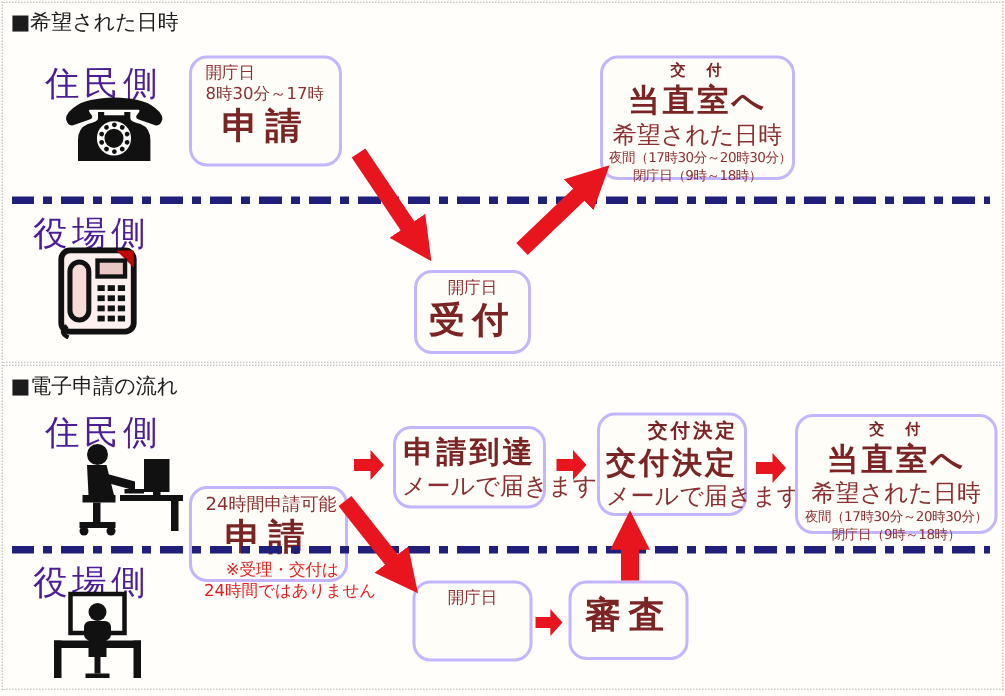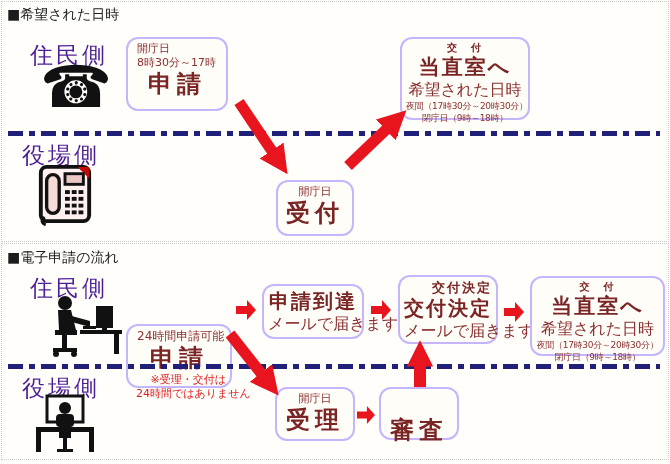--- a/index.html
+++ b/index.html
@@ -184,29 +184,28 @@
       <rect x="4" y="33" width="58" height="5"></rect>
       <rect x="4" y="33" width="5" height="25"></rect>
       <rect x="57" y="33" width="5" height="25"></rect>
       <rect x="31" y="44" width="4" height="11"></rect>
       <rect x="25" y="55" width="16" height="3"></rect>
     </g>
   </svg>
 
   <div class="box" style="left:275px;top:387px;width:80px;height:54px;">
     <div class="sub">開庁日</div>
-    <div class="main">受理</div>
   </div>
 
   <svg class="arrow-svg" style="left:357px;top:404px;" width="18" height="22" viewBox="0 0 20 24">
     <polygon points="0,8 11,8 11,2 20,12 11,22 11,16 0,16" fill="#e8141e"></polygon>
   </svg>
 
   <div class="box" style="left:379px;top:387px;width:80px;height:53px;">
-    <div class="main" style="margin-top:24px;">審査</div>
+    <div class="main" style="margin-top:4px;">審査</div>
   </div>
 
   <svg class="arrow-svg" style="left:222px;top:326px;" width="64" height="72">
     <defs>
         <marker id="m3" viewBox="0 0 10 10" refX="4" refY="5" markerWidth="2.6" markerHeight="2.6" orient="auto">
           <path d="M0,0 L10,5 L0,10 Z" fill="#e8141e"></path>
         </marker>
       </defs>
     <line x1="8" y1="8" x2="46" y2="56" stroke="#e8141e" stroke-width="11" marker-end="url(#m3)"></line>
   </svg>

